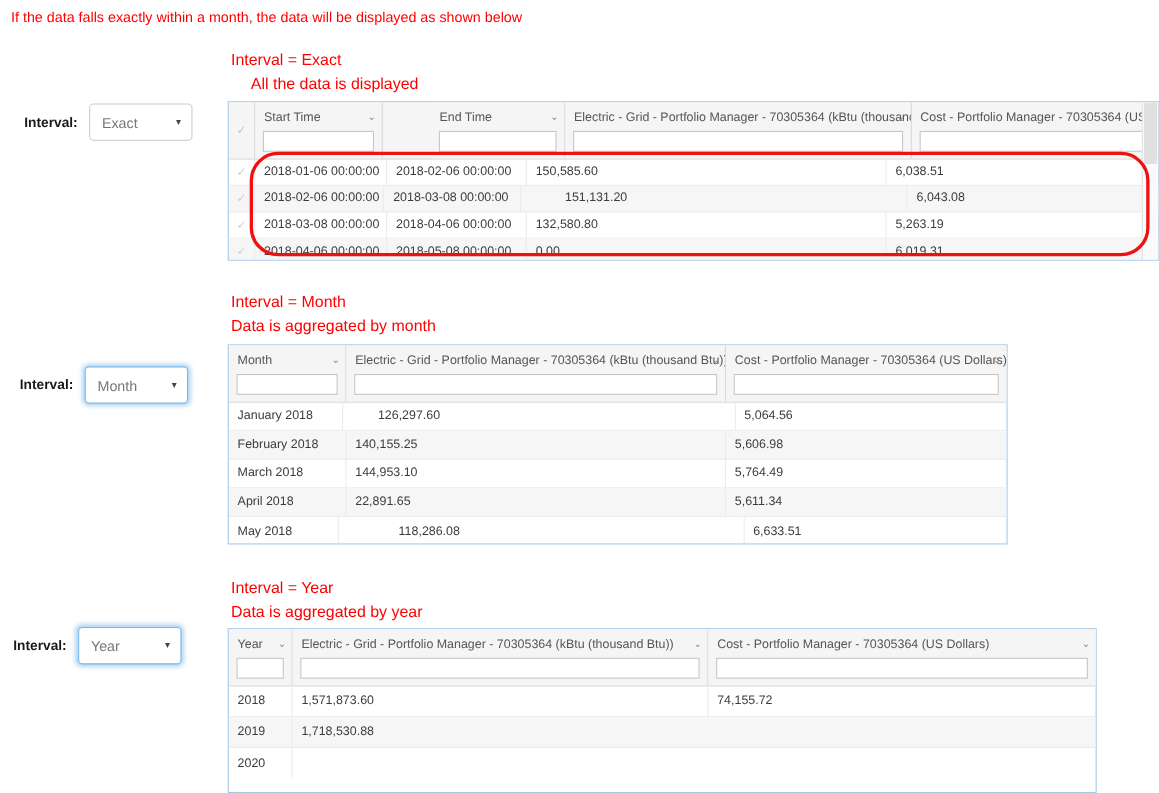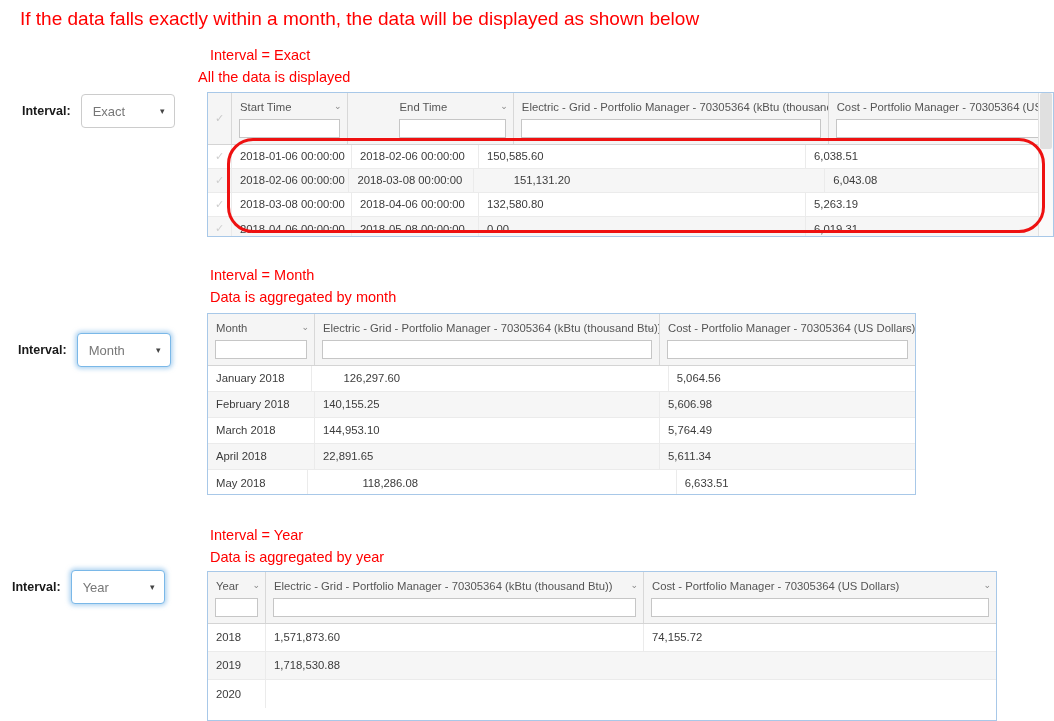--- a/index.html
+++ b/index.html
@@ -19,22 +19,22 @@
   .abs { position: absolute; }
 
   
   .red-note {
     color: #ff0000;
     font-family: "Liberation Sans", sans-serif;
     white-space: nowrap;
     line-height: 1.18;
   }
   #top-note {
-    left: 20px; top: 8px;
-    font-size: 19px;
+    left: 10px; top: 8px;
+    font-size: 13px;
   }
   .section-note {
     font-size: 14.5px;
   }
 
   
   .interval-row {
     display: flex;
     align-items: center;
   }
@@ -204,21 +204,21 @@
     pointer-events: none;
     box-sizing: border-box;
   }
 </style>
 </head>
 <body>
 
 <div id="top-note" class="abs red-note">If the data falls exactly within a month, the data will be displayed as shown below</div>
 
 <div class="abs red-note section-note" style="left:210px; top:47px;">Interval = Exact</div>
-<div class="abs red-note section-note" style="left:198px; top:69px;">All the data is displayed</div>
+<div class="abs red-note section-note" style="left:228px; top:69px;">All the data is displayed</div>
 
 <div class="abs interval-row" style="left:22px; top:94px;">
   <span class="interval-label">Interval:</span>
   <div class="select-box">
     <span class="select-value">Exact</span>
     <span class="select-caret">▾</span>
   </div>
 </div>
 
 <div class="grid" id="grid-exact" style="left:207px; top:92px; width:847px; height:145px;">

